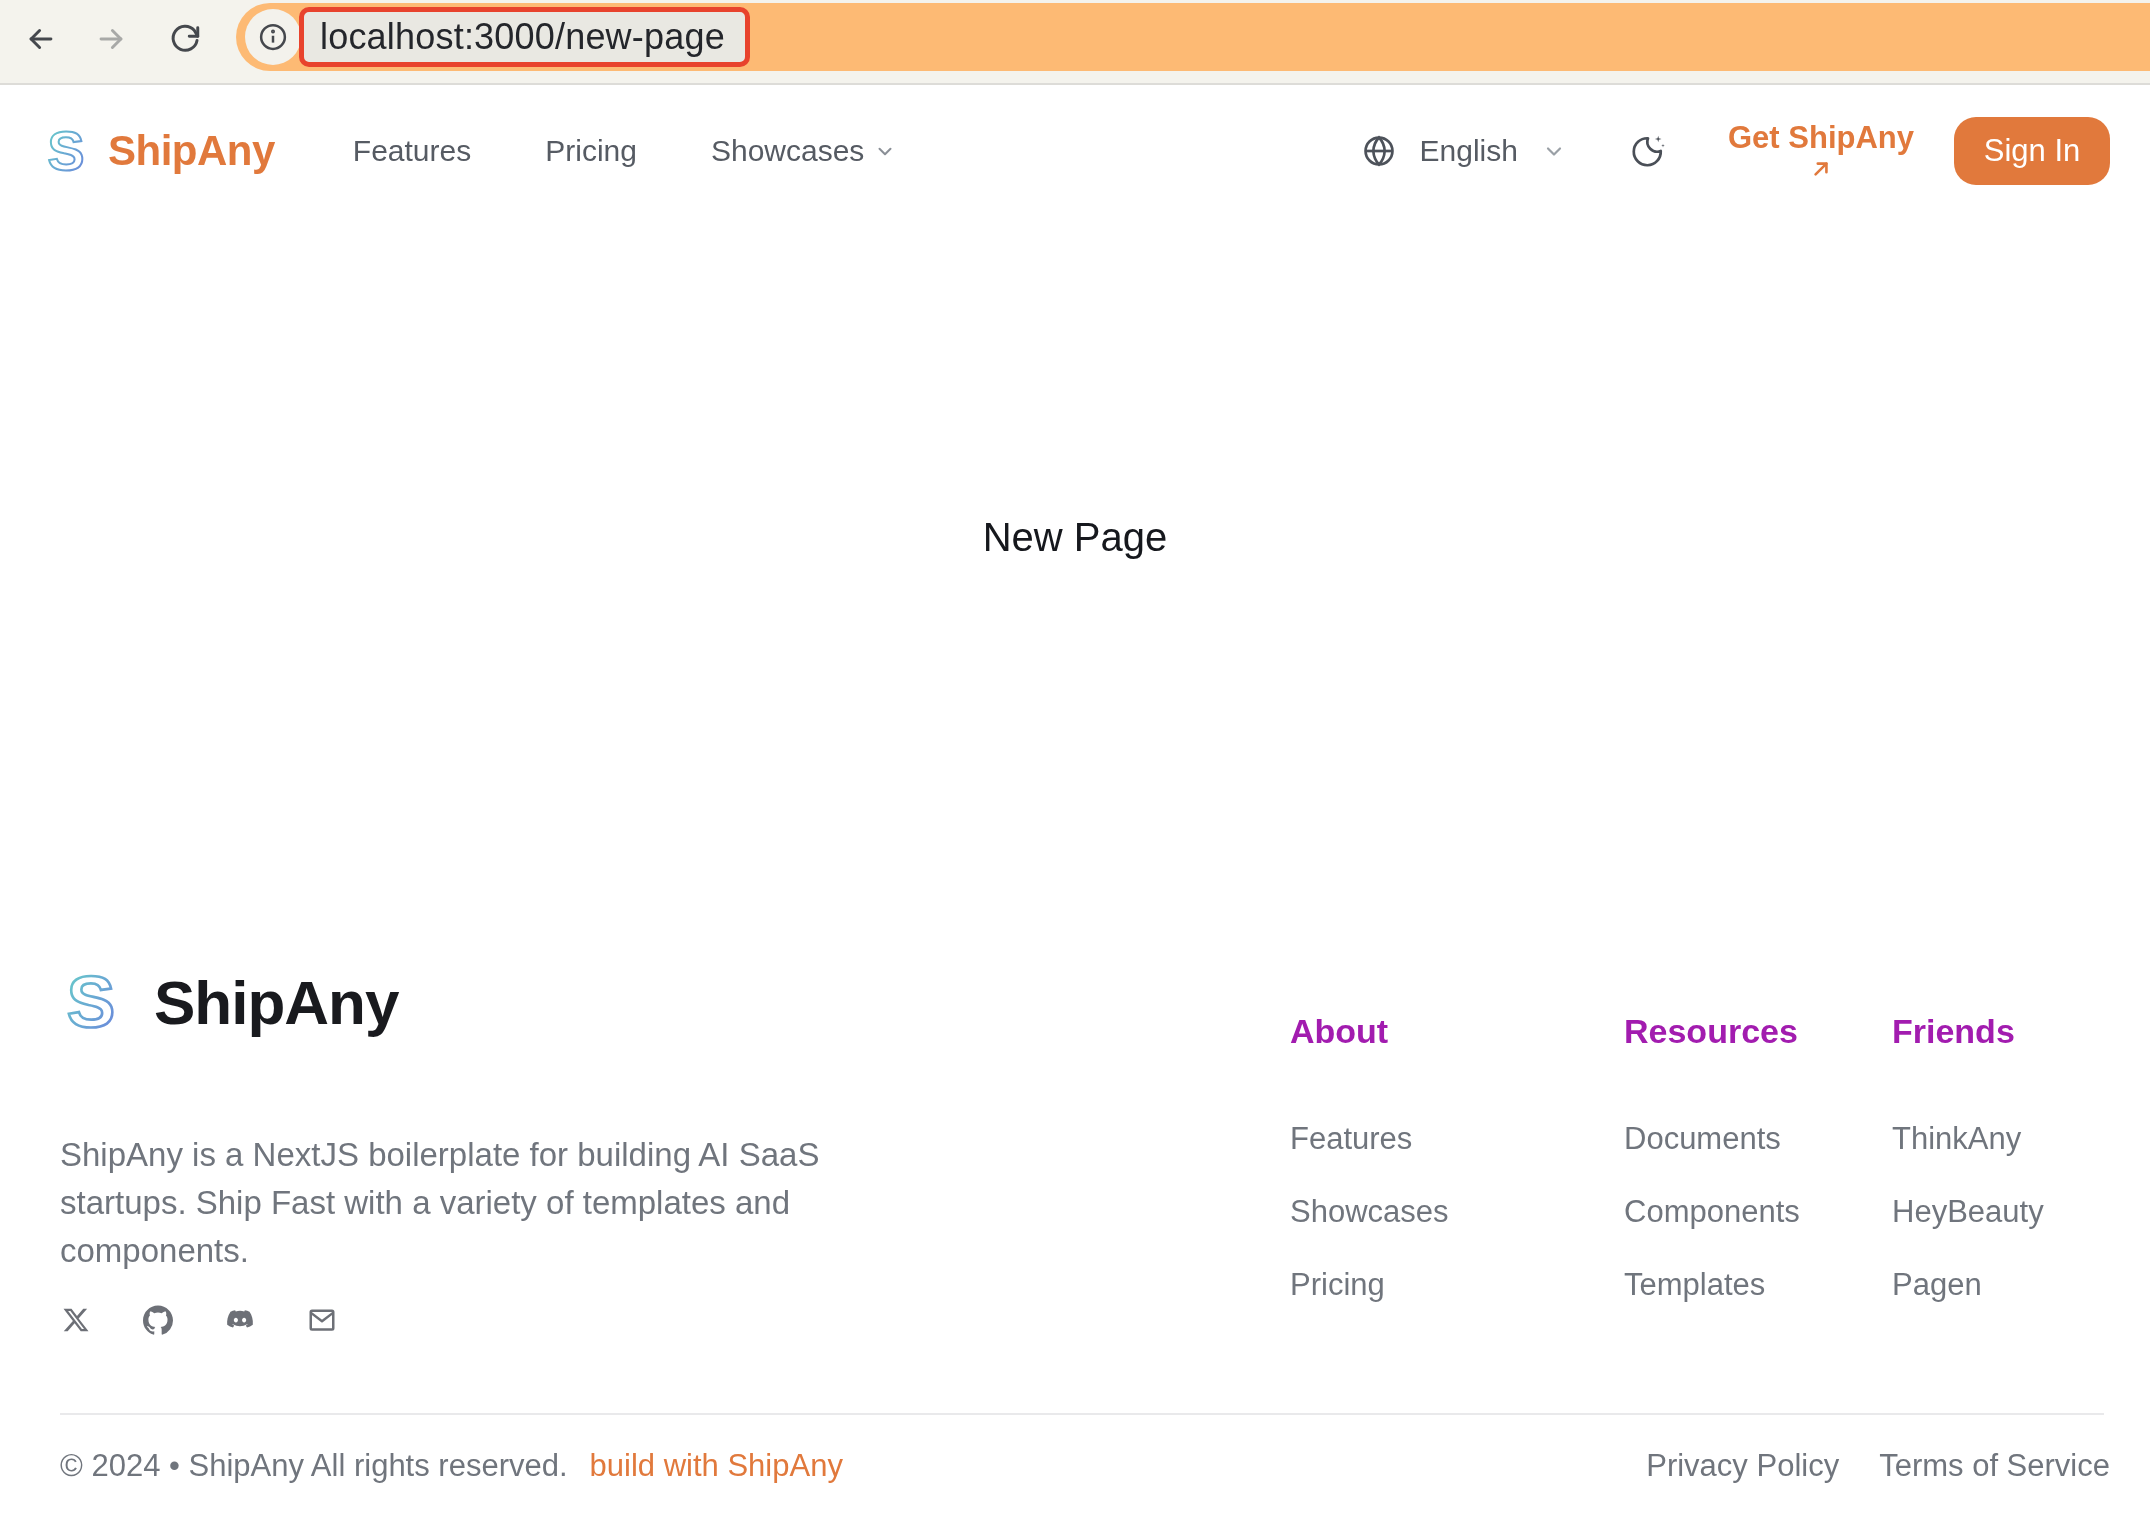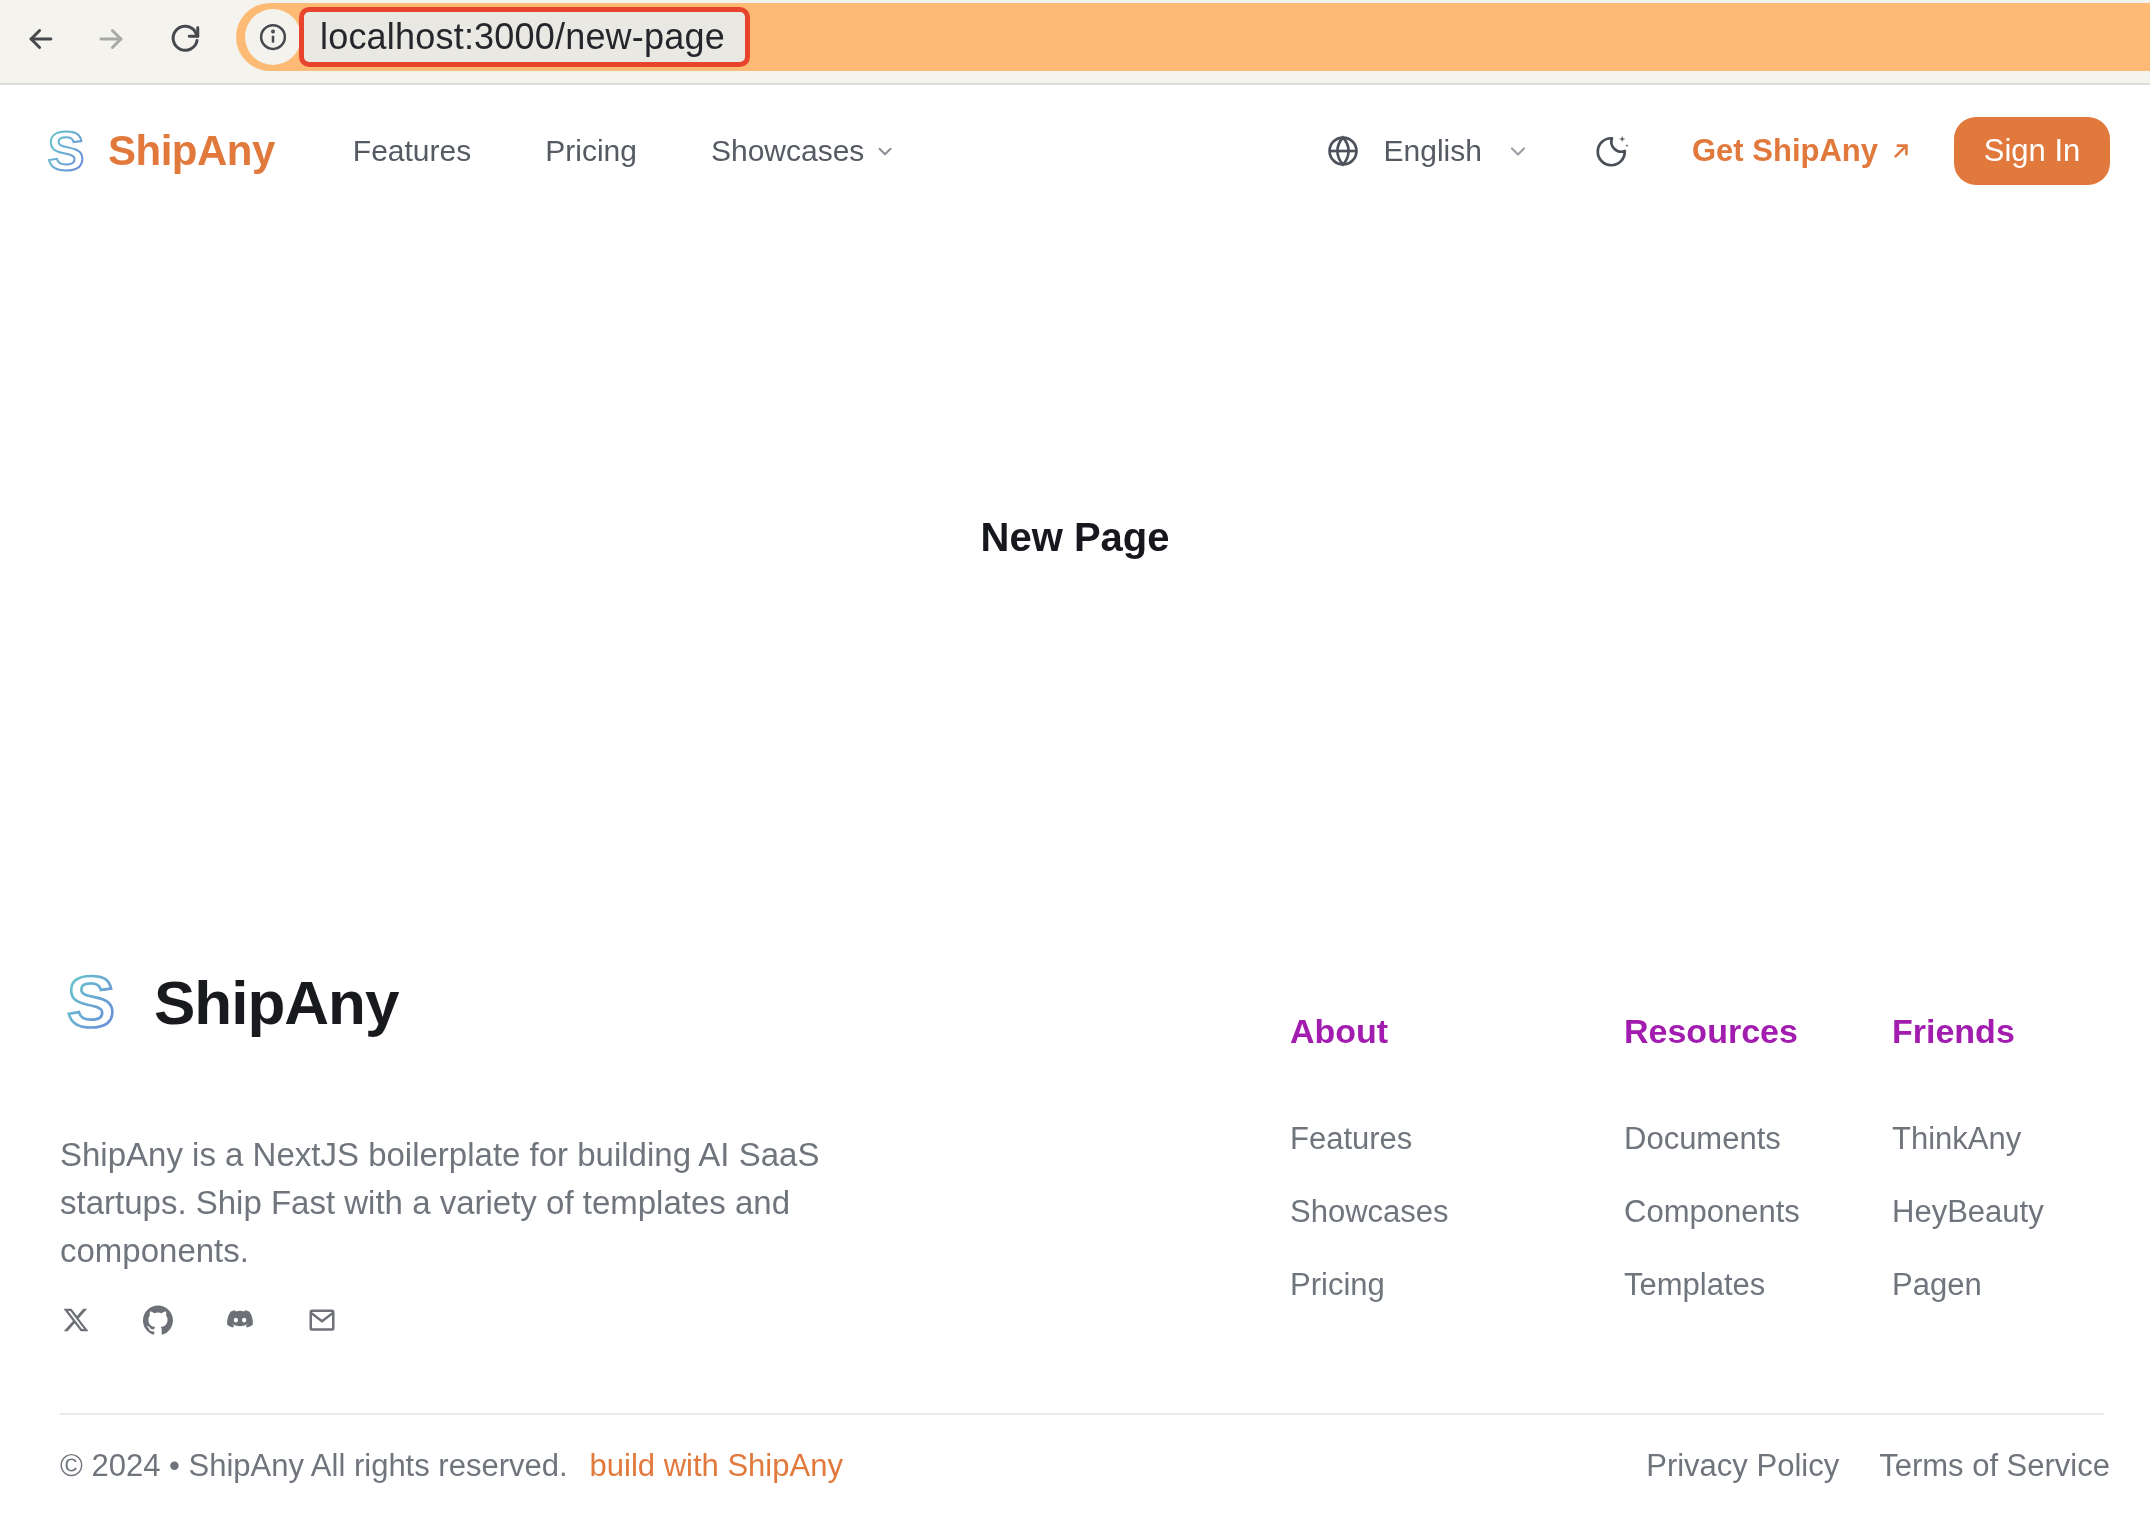--- a/index.html
+++ b/index.html
@@ -32,30 +32,30 @@
   .main-nav { display:flex; align-items:center; gap:74px; margin-left:78px; }
   .nav-item { font-size:30px; color:#565b63; display:flex; align-items:center; gap:10px; cursor:pointer; }
   .nav-item svg.chev { width:22px; height:22px; color:#8a8f96; }
   .header-right { margin-left:auto; display:flex; align-items:center; }
   .lang { display:flex; align-items:center; gap:24px; font-size:30px; color:#565b63; cursor:pointer; }
   .lang svg.globe { width:34px; height:34px; color:#4d525a; }
   .lang svg.chev { width:24px; height:24px; color:#9aa0a6; }
   .theme-toggle { margin-left:62px; width:40px; height:40px; display:flex; align-items:center;
                   justify-content:center; color:#4a4f57; cursor:pointer; }
   .theme-toggle svg { width:36px; height:36px; }
-  .get-link { margin-left:60px; display:flex; align-items:center; gap:10px; font-size:31px;
-              font-weight:600; color:#e1793c; cursor:pointer; }
+  .get-link { margin-left:60px; display:flex; align-items:center; font-size:31px;
+              font-weight:600; color:#e1793c; cursor:pointer;flex-direction:column; }
   .get-link svg { width:26px; height:26px; }
   .signin-btn { margin-left:40px; width:156px; height:68px; background:#e1793c; color:#fff;
                 border:none; border-radius:22px; font-size:31px; font-weight:500;
                 font-family:"Liberation Sans", sans-serif; cursor:pointer; }
 
   
   .main-area { height:731px; text-align:center; }
-  .page-title { padding-top:298px; font-size:40px; font-weight:700; color:#16181d; }
+  .page-title { padding-top:298px; font-size:40px; font-weight:400; color:#16181d; }
 
   
   .footer { position:relative; height:578px; background:#fff; }
   .f-brand { position:absolute; left:58px; top:14px; display:flex; align-items:center; gap:30px; }
   .f-brand svg { width:66px; height:80px; }
   .f-brand-name { font-size:62px; font-weight:700; color:#191a1e; letter-spacing:-1px; }
   .f-desc { position:absolute; left:60px; top:183px; width:775px; font-size:33px;
             line-height:48px; color:#70757d; }
   .f-social { position:absolute; left:60px; top:356px; display:flex; gap:50px; }
   .f-social .sicon { width:32px; height:32px; color:#6d7077; cursor:pointer; display:flex;

